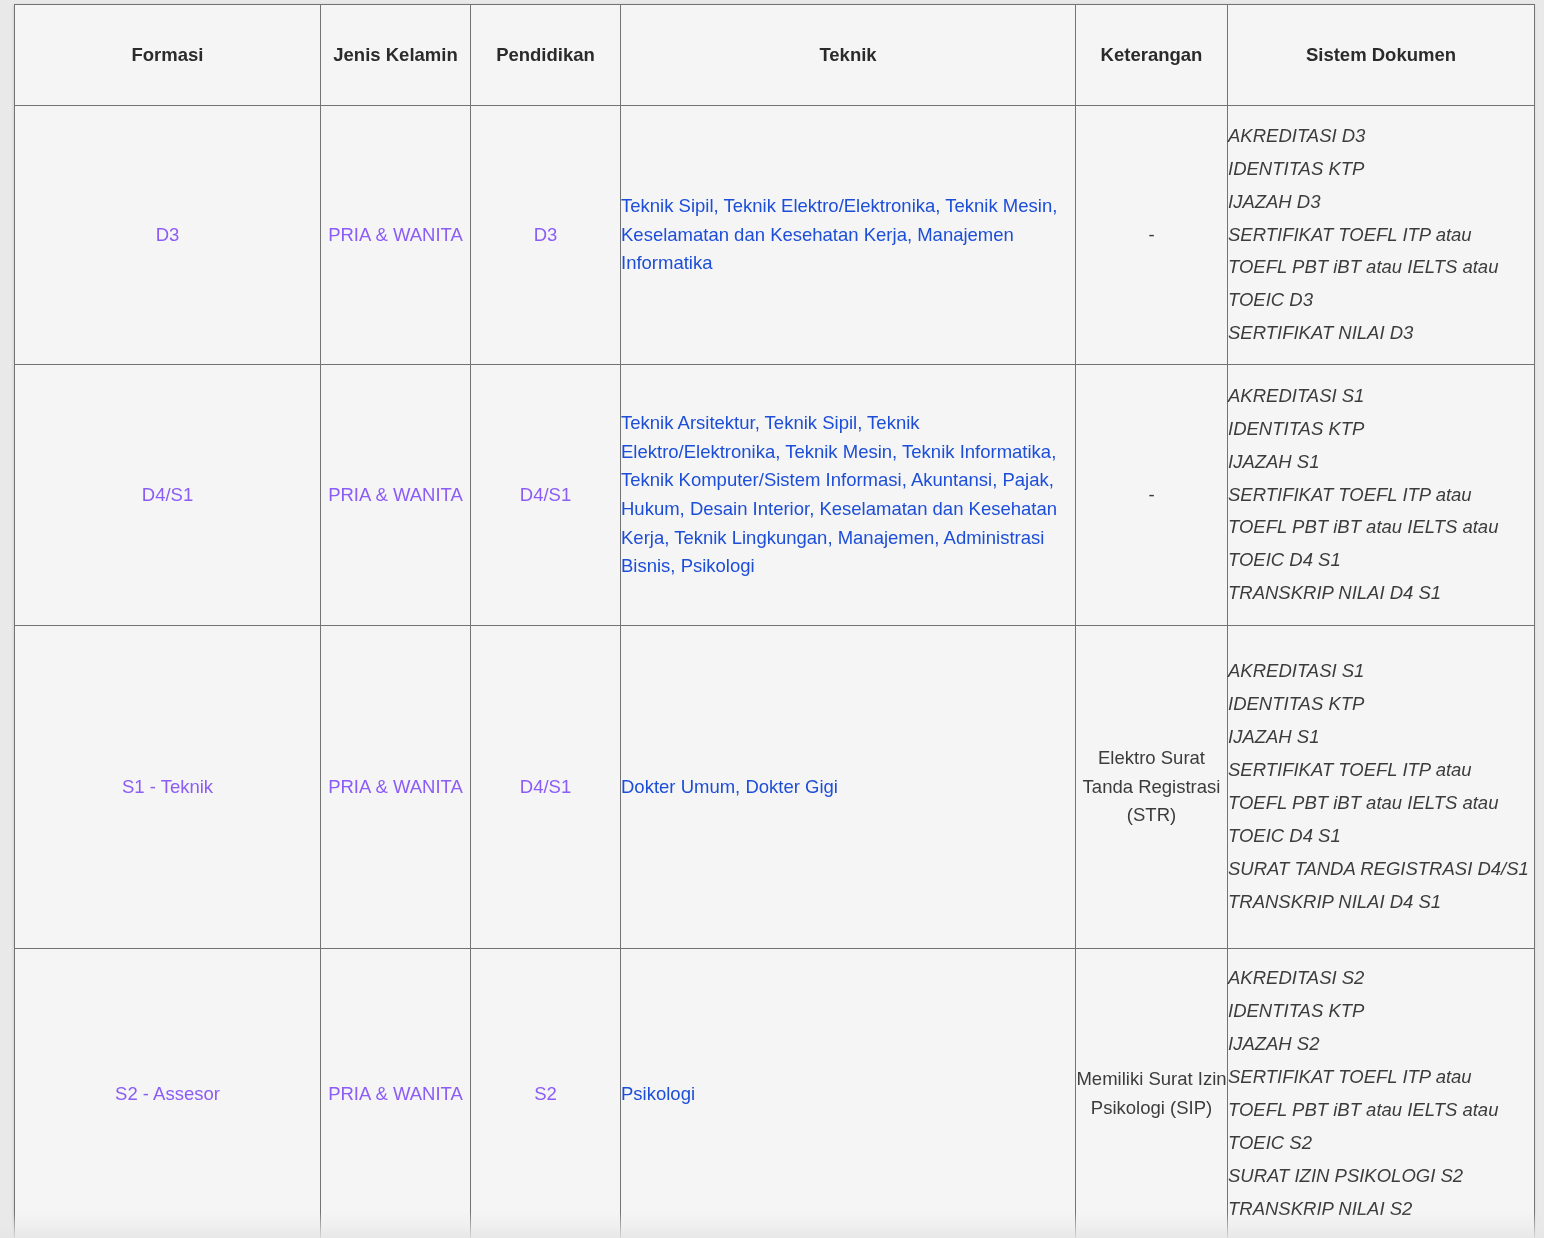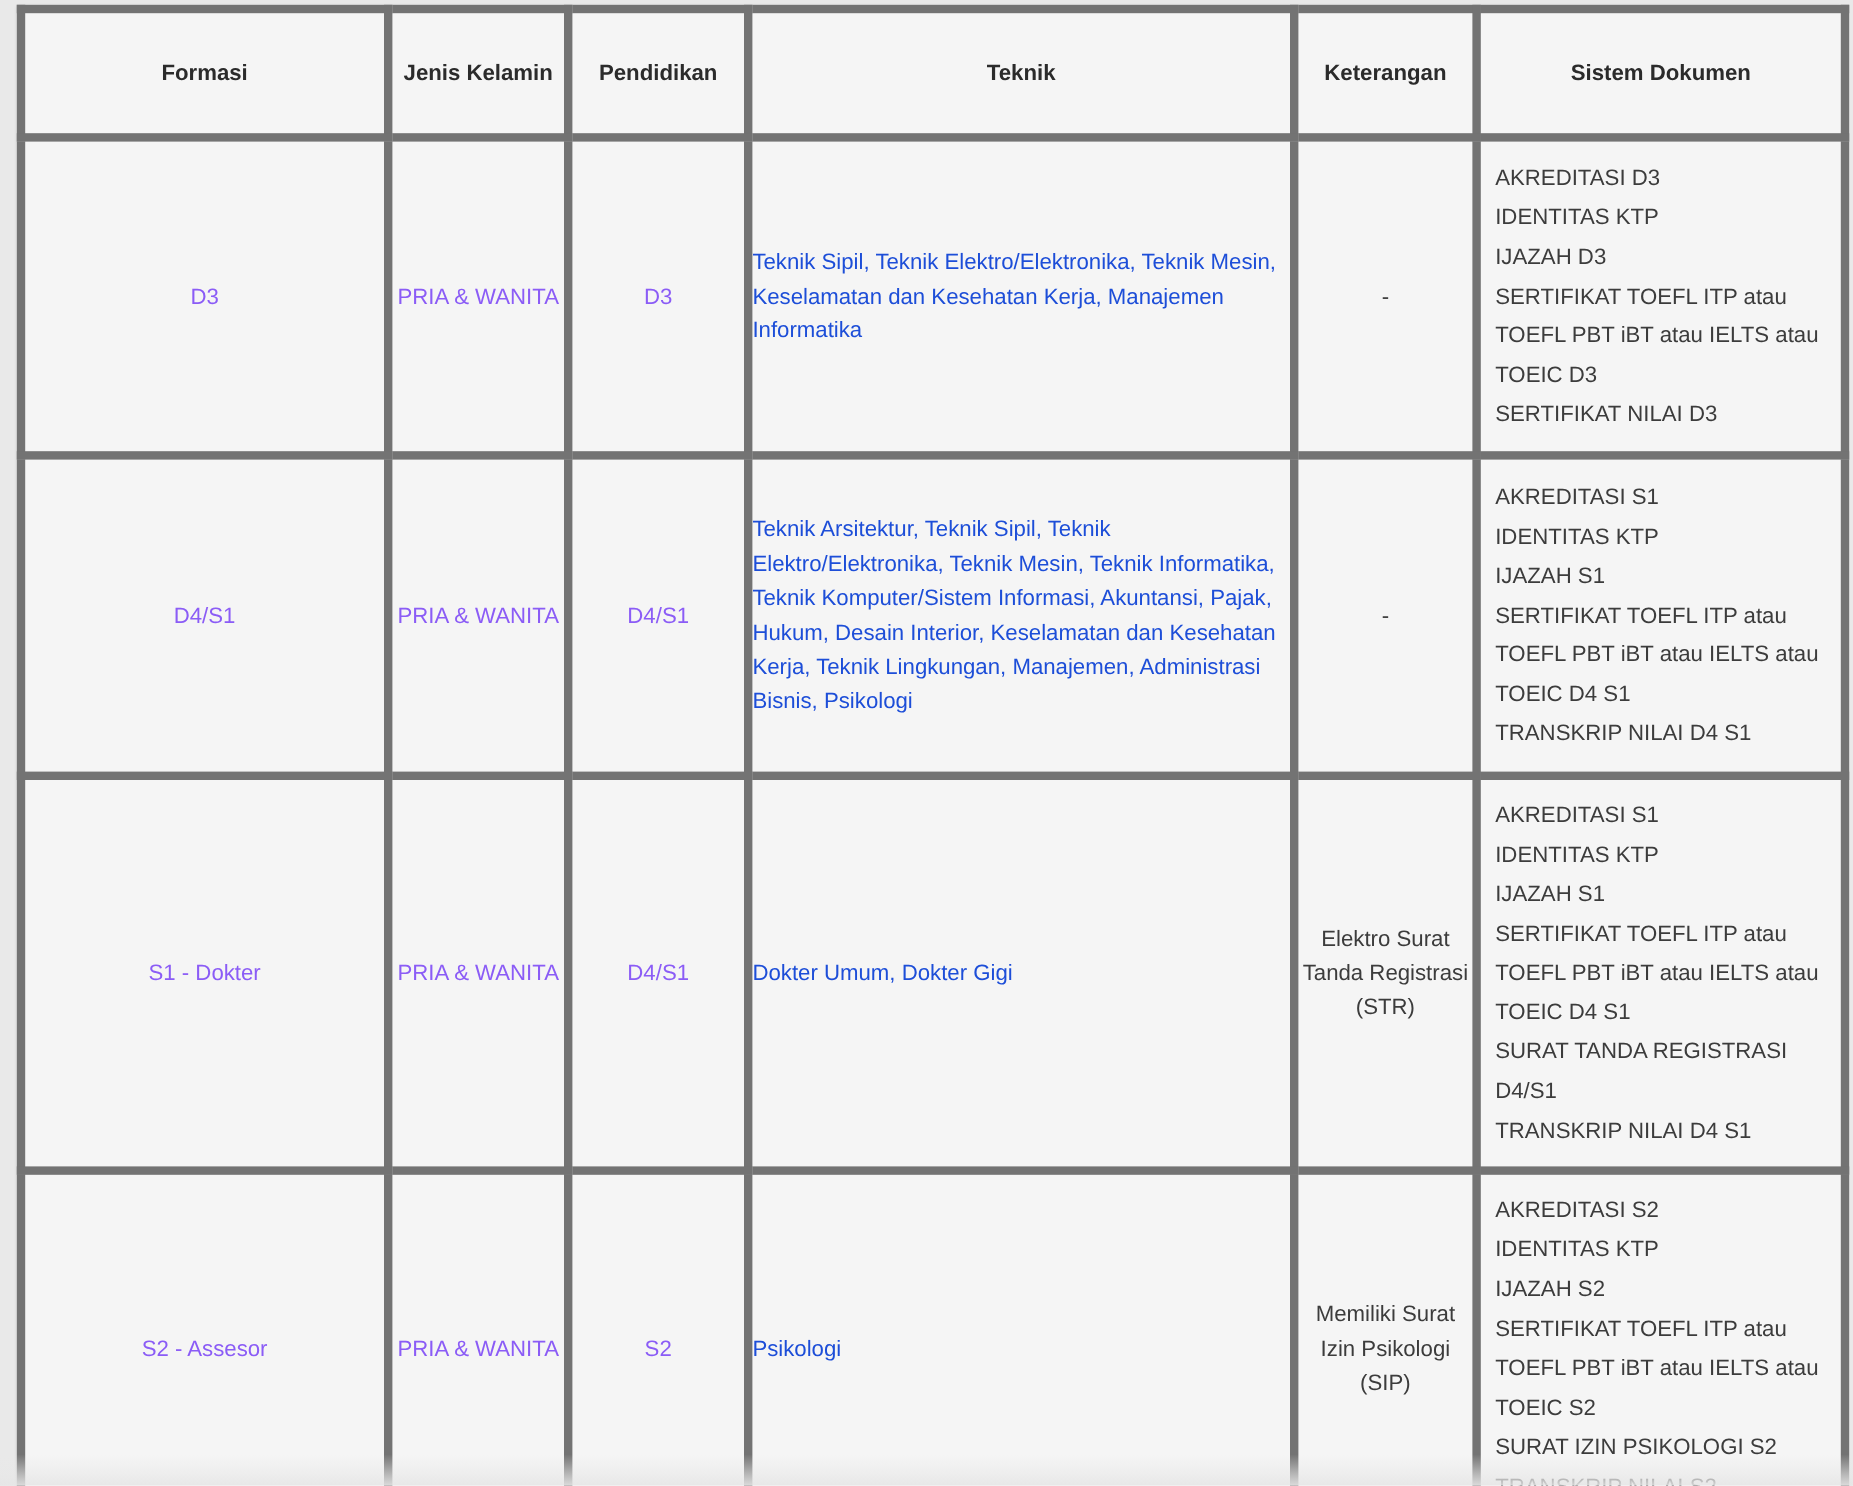--- a/index.html
+++ b/index.html
@@ -34,21 +34,21 @@
 
   table.req-table {
     border-collapse: collapse;
     width: 1520px;
     table-layout: fixed;
     background: #f5f5f5;
   }
 
   table.req-table th,
   table.req-table td {
-    border: 7px solid #737373;
+    border: 1px solid #737373;
     background: #f5f5f5;
     padding: 0;
     vertical-align: middle;
   }
 
   table.req-table th {
     font-size: 18.5px;
     font-weight: bold;
     color: #2b2b2b;
     text-align: center;
@@ -89,22 +89,23 @@
     color: #3c3c3c;
   }
 
   .cell-syarat {
     vertical-align: top;
     padding: 18px 14px 18px 14px;
   }
 
   ul.doc-list {
     list-style: none;
-    margin: 12px;
+    margin: 0;
     padding: 0;
+    font-style: italic;
   }
   ul.doc-list li {
     font-size: 18.5px;
     line-height: 1.78;
     color: #3c3c3c;
     text-align: left;
     white-space: normal;
   }
 
   
@@ -178,21 +179,21 @@
                 <li>AKREDITASI S1</li>
                 <li>IDENTITAS KTP</li>
                 <li>IJAZAH S1</li>
                 <li>SERTIFIKAT TOEFL ITP atau TOEFL PBT iBT atau IELTS atau TOEIC D4 S1</li>
                 <li>TRANSKRIP NILAI D4 S1</li>
               </ul>
           </td>
         </tr>
 
         <tr class="row-3">
-          <td class="cell-center">S1 - Dokter</td>
+          <td class="cell-center">S1 - Teknik</td>
           <td class="cell-center">PRIA &amp; WANITA</td>
           <td class="cell-center">D4/S1</td>
           <td class="cell-jurusan">Dokter Umum, Dokter Gigi</td>
           <td class="cell-keterangan">Elektro Surat Tanda Registrasi (STR)</td>
           <td class="cell-syarat">
             <ul class="doc-list">
                 <li>AKREDITASI S1</li>
                 <li>IDENTITAS KTP</li>
                 <li>IJAZAH S1</li>
                 <li>SERTIFIKAT TOEFL ITP atau TOEFL PBT iBT atau IELTS atau TOEIC D4 S1</li>

